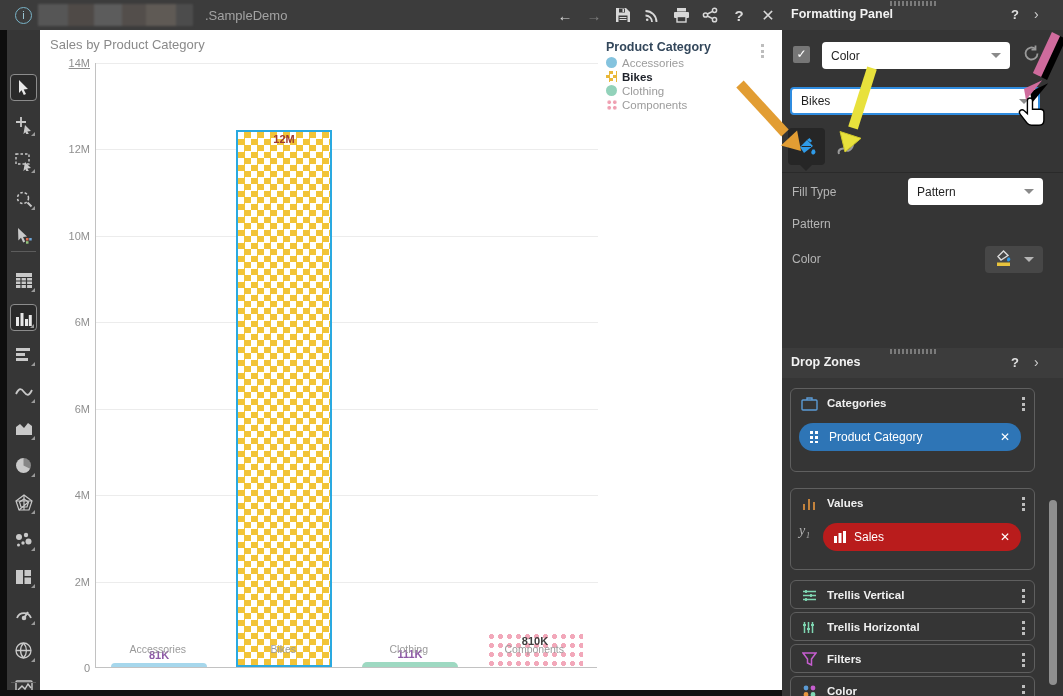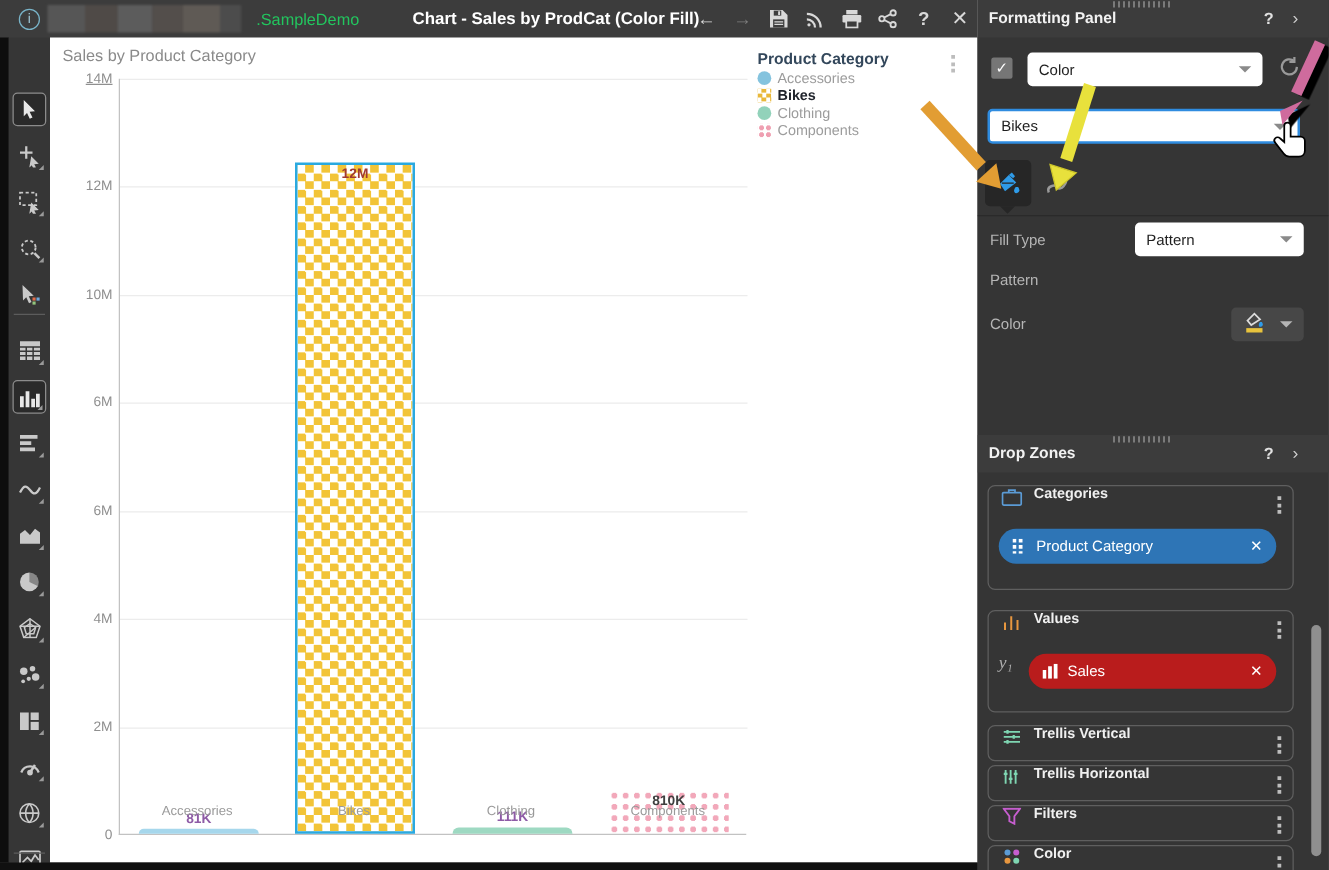--- a/index.html
+++ b/index.html
@@ -7,21 +7,21 @@
               font-family:"Liberation Sans", sans-serif; }
   #stage { position:relative; width:1063px; height:696px; }
 
   
   .topbar { position:absolute; left:0; top:0; width:1063px; height:30px; background:#3c3c3c; }
   .topbar-divider { position:absolute; left:782px; top:0; width:1px; height:30px; background:#dcdcdc; }
   .info-badge { position:absolute; left:15px; top:7px; width:17px; height:17px; border:1.5px solid #79b4c9;
                 border-radius:50%; color:#9fc9d8; font-size:11px; text-align:center; line-height:14px; }
   .redacted { position:absolute; left:38px; top:4px; height:22px; display:flex; filter:blur(1px); }
   .redacted i { display:block; height:22px; }
-  .workspace { position:absolute; left:205px; top:8px; color:#22c55e; font-size:13px;text-align:right; }
+  .workspace { position:absolute; left:205px; top:8px; color:#a3a3a3; font-size:13px;text-align:right; }
   .doc-title { position:absolute; left:330px; top:7px; color:#fff; font-size:13.5px; font-weight:bold; }
   .tb-icons { position:absolute; left:556px; top:0; height:30px; display:flex; align-items:center; gap:11px; }
   .tb-btn { width:18px; height:18px; display:flex; align-items:center; justify-content:center;
             color:#d8d8d8; font-size:15px; }
   .tb-btn.disabled { color:#7e7e7e; }
   .tb-btn svg { display:block; }
 
   .panel-header { position:absolute; left:0; width:281px; height:30px; background:#3c3c3c; }
   .panel-header .ph-title { position:absolute; left:9px; top:7px; color:#f2f2f2; font-weight:bold; font-size:12.5px; }
   .panel-header .ph-help { position:absolute; left:229px; top:7px; color:#e0e0e0; font-weight:bold; font-size:13px; }
@@ -84,21 +84,21 @@
   .color-btn { position:absolute; left:203px; top:246px; width:58px; height:27px; background:#474747;
                border-radius:4px; display:flex; align-items:center; justify-content:space-evenly; }
   .color-btn .caret { width:0; height:0; border-left:5px solid transparent;
                       border-right:5px solid transparent; border-top:5px solid #b5b5b5; }
   .checker-swatch { width:16px; height:16px; margin-right:8px;
                     background:conic-gradient(#2f9be8 0 25%, #fff 0 50%, #2f9be8 0 75%, #fff 0) 0 0/8px 8px;
                     border-radius:2px; }
 
   .dz-card { position:absolute; left:8px; width:245px; background:#353535;
              border:1px solid #5f5f5f; border-radius:6px; }
-  .dz-head { position:relative; height:28px; display:flex; }
+  .dz-head { position:relative; height:28px; display:flex; align-items:center; }
   .dz-icon { width:18px; height:16px; margin-left:9px; display:flex; align-items:center; justify-content:center; }
   .dz-label { color:#f0f0f0; font-weight:bold; font-size:11.5px; margin-left:9px; }
   .dz-kebab { position:absolute; right:9px; top:8px; }
   .pill { position:absolute; height:28px; border-radius:14px; display:flex; align-items:center;
           color:#fff; font-size:12px; padding:0 11px; }
   .pill .x { margin-left:auto; font-size:12px; color:#fff; }
   .pill svg { margin-right:7px; }
   .y1 { position:absolute; left:8px; top:34px; color:#b0b0b0; font-size:14px;
         font-family:Liberation Serif, serif; font-style:italic; }
   .scroll-thumb { position:absolute; left:267px; top:500px; width:8px; height:185px; background:#8f8f8f; border-radius:4px; }
@@ -114,21 +114,20 @@
     <span class="info-badge">i</span>
     <span class="redacted">
         <i style="width:30px;background:#565656"></i>
         <i style="width:26px;background:#4f4a47"></i>
         <i style="width:28px;background:#5c5c5c"></i>
         <i style="width:24px;background:#534e4b"></i>
         <i style="width:30px;background:#5f5a55"></i>
         <i style="width:17px;background:#4c4c4c"></i>
       </span>
     <span class="workspace">.SampleDemo</span>
-    <span class="doc-title">Chart - Sales by ProdCat (Color Fill)</span>
     <div class="tb-icons">
       <span class="tb-btn">←</span>
       <span class="tb-btn disabled">→</span>
       <span class="tb-btn">
         <svg width="16" height="16" viewBox="0 0 16 16">
             <path d="M1 1h10l4 4v10H1z" fill="#d8d8d8"></path>
             <rect x="4" y="1.5" width="6" height="4" fill="#3c3c3c"></rect>
             <rect x="7.5" y="2" width="1.6" height="3" fill="#d8d8d8"></rect>
             <rect x="3.5" y="8.5" width="9" height="6.5" fill="#3c3c3c"></rect>
             <rect x="4.5" y="10" width="7" height="1" fill="#d8d8d8"></rect>

